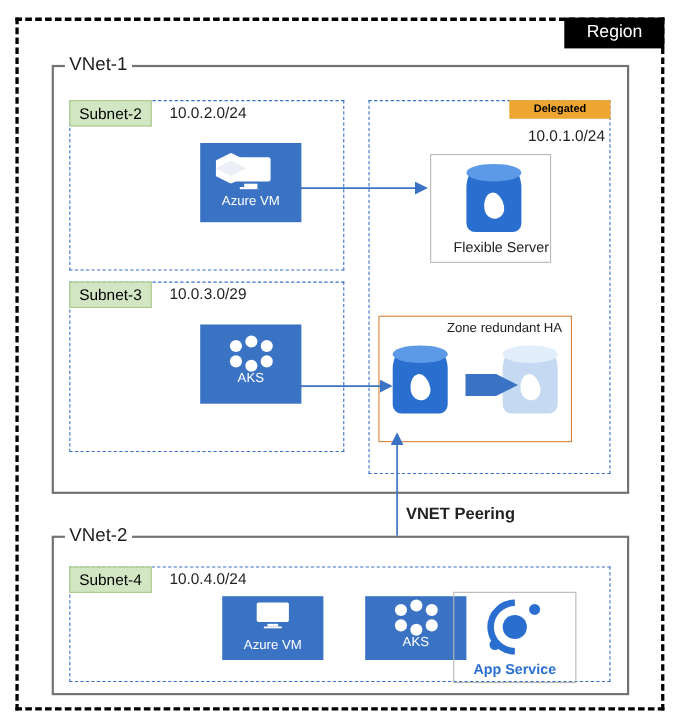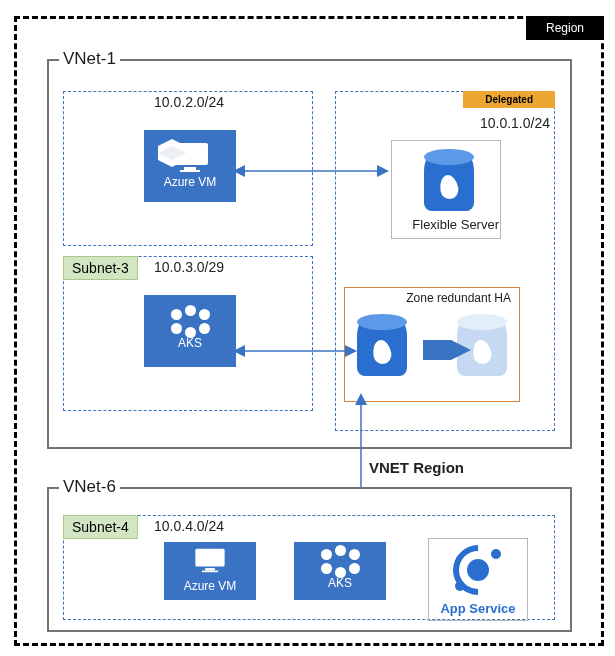--- a/index.html
+++ b/index.html
@@ -20,21 +20,21 @@
     height: 630px;
     border: 3px dashed #000;
   }
   .region-badge {
     position: absolute;
     right: -3px;
     top: -3px;
     background: #000;
     color: #fff;
     padding: 5px 20px;
-    font-size: 12px;
+    font-size: 16px;
     z-index: 5;
   }
   .vnet {
     position: absolute;
     border: 2px solid #737373;
     background: #fff;
   }
   .vnet1 { left: 30px; top: 40px; width: 525px; height: 390px; }
   .vnet2 { left: 30px; top: 468px; width: 525px; height: 145px; }
   .vnet-label {
@@ -73,20 +73,21 @@
     top: -1px;
     background: #eea632;
     font-weight: bold;
     font-size: 10px;
     padding: 3px 22px;
   }
   .resource {
     position: absolute;
     width: 92px;
     text-align: center;
+    margin-left: 38px;
   }
   .res-box {
     width: 92px;
     height: 72px;
     background: #3b73c4;
     display: flex;
     align-items: center;
     justify-content: center;
     margin: 0 auto;
   }
@@ -219,20 +220,21 @@
 </head>
 <body>
 
 <div class="region">
   <div class="region-badge">Region</div>
 
   <div class="vnet vnet1">
     <div class="vnet-label v1l">VNet-1</div>
 
     <div class="subnet subnet2">
+      <div class="subnet-tag">Subnet-2</div>
       <div class="cidr" style="left:90px; top:2px;">10.0.2.0/24</div>
       <div class="resource" style="left:80px; top:38px;">
         <div class="res-box stacked">
           <span style="display:flex;align-items:center;justify-content:center;">
             <svg width="40" height="32" viewBox="0 0 40 32">
                 <rect x="2" y="2" width="36" height="22" rx="2" fill="#fff"></rect>
                 <rect x="14" y="26" width="12" height="3" fill="#fff"></rect>
                 <rect x="10" y="29" width="20" height="2" fill="#fff"></rect>
               </svg>
           </span>
@@ -305,36 +307,36 @@
             <path d="M0,0 L8,4 L0,8 Z" fill="#3b73c4"></path>
           </marker>
       </defs>
 
       <line x1="190" y1="110" x2="334" y2="110" stroke="#3b73c4" stroke-width="1.5" marker-start="url(#arrS)" marker-end="url(#arrE)"></line>
 
       <line x1="190" y1="290" x2="302" y2="290" stroke="#3b73c4" stroke-width="1.5" marker-start="url(#arrS)" marker-end="url(#arrE)"></line>
     </svg>
   </div>
 
-  <div class="vnet-peering" style="left:352px; top:440px;">VNET Region</div>
+  <div class="vnet-peering" style="left:352px; top:440px;">VNET Peering</div>
 
   <svg class="arrows" width="590" height="630">
     <defs>
       <marker id="apS" markerWidth="8" markerHeight="8" refX="4" refY="4" orient="auto">
           <path d="M8,0 L0,4 L8,8 Z" fill="#3b73c4"></path>
         </marker>
       <marker id="apE" markerWidth="8" markerHeight="8" refX="4" refY="4" orient="auto">
           <path d="M0,0 L8,4 L0,8 Z" fill="#3b73c4"></path>
         </marker>
     </defs>
     <line x1="344" y1="380" x2="344" y2="500" stroke="#3b73c4" stroke-width="1.5" marker-start="url(#apS)" marker-end="url(#apE)"></line>
   </svg>
 
   <div class="vnet vnet2">
-    <div class="vnet-label v2l">VNet-6</div>
+    <div class="vnet-label v2l">VNet-2</div>
 
     <div class="subnet subnet4">
       <div class="subnet-tag">Subnet-4</div>
       <div class="cidr" style="left:90px; top:2px;">10.0.4.0/24</div>
 
       <div class="resource" style="left:100px; top:26px; width:92px;">
         <div class="res-box stacked" style="height:58px;">
           <span>
             <svg width="34" height="26" viewBox="0 0 40 32">
                 <rect x="2" y="2" width="36" height="22" rx="2" fill="#fff"></rect>
@@ -353,21 +355,21 @@
               <span></span>
               <span></span>
               <span></span>
               <span></span>
               <span></span>
           </span>
           <span class="res-label">AKS</span>
         </div>
       </div>
 
-      <div style="position:absolute; left:364px; top:22px; width:100px; text-align:center; border:1px solid #b8b8b8; padding:6px 2px 4px 2px;">
+      <div style="position:absolute; left:348px; top:22px; width:112px; text-align:center; border:1px solid #b8b8b8; padding:6px 2px 4px 2px;">
         <div style="display:flex;justify-content:center;">
           <div class="app-svc">
             <div class="ring"></div>
             <div class="ball"></div>
             <div class="dot" style="left:38px; top:4px;"></div>
             <div class="dot" style="left:2px; top:36px;"></div>
           </div>
         </div>
         <div class="res-label-blue">App Service</div>
       </div>

